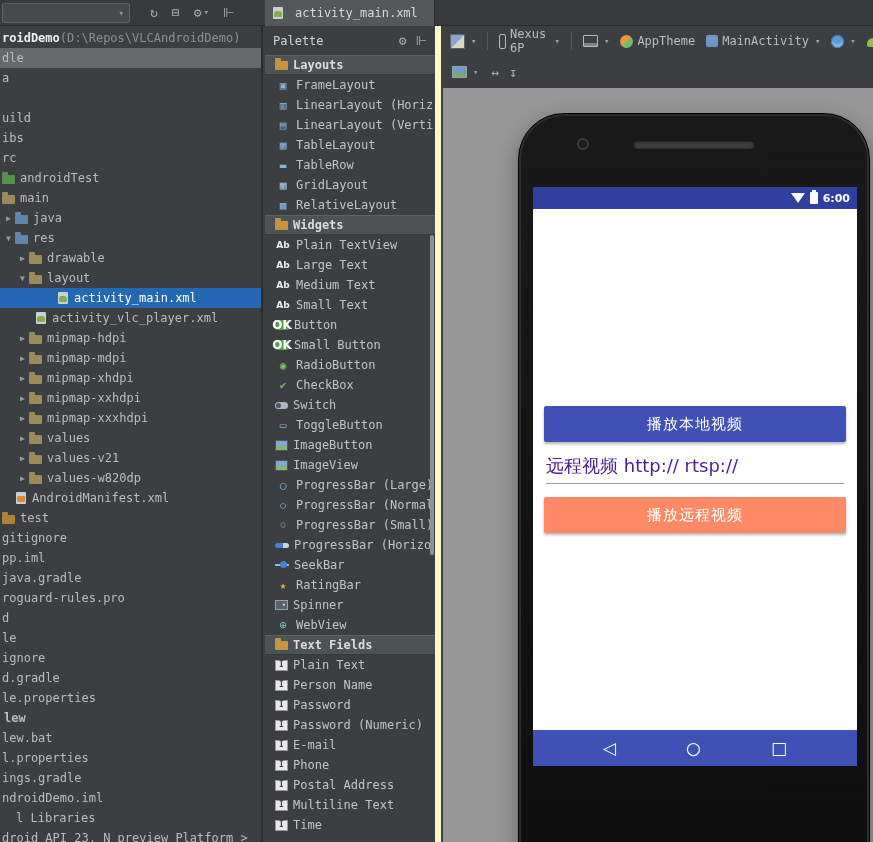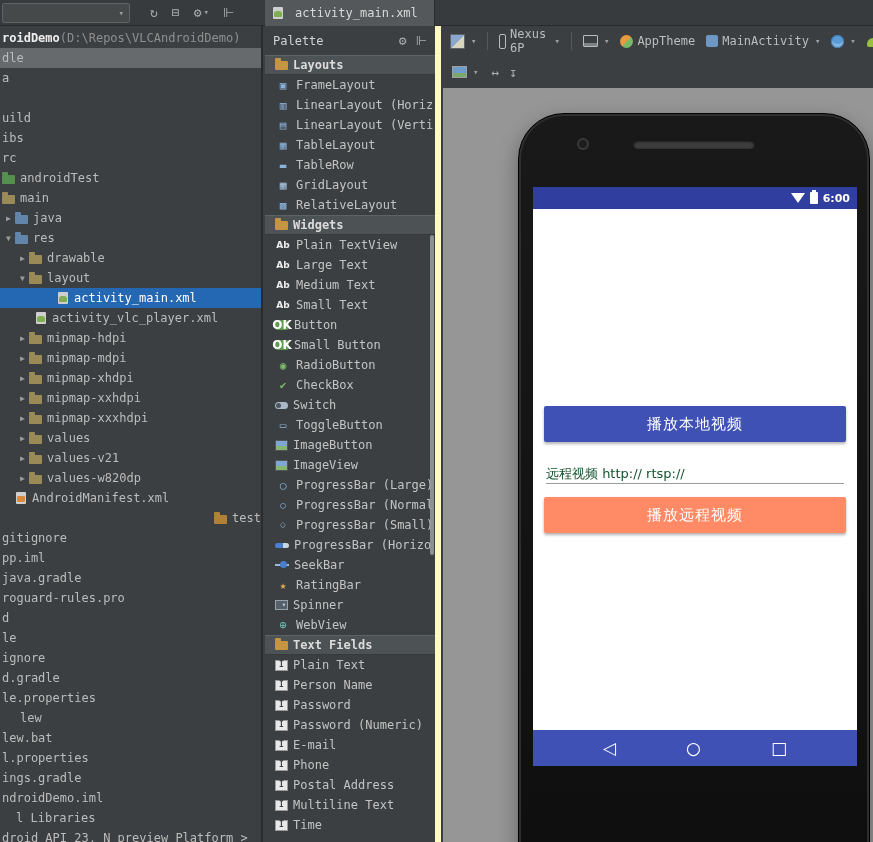--- a/index.html
+++ b/index.html
@@ -89,21 +89,21 @@
   #screen{position:absolute;left:14px;top:73px;width:324px;height:579px;background:#fff;overflow:hidden;font-family:"DejaVu Sans",sans-serif;}
   #statusbar{height:22px;background:var(--status-bar,#303F9F);display:flex;align-items:center;justify-content:flex-end;gap:5px;padding:0 7px;color:#fff;}
   .wifi{width:0;height:0;border-left:7px solid transparent;border-right:7px solid transparent;border-top:10px solid #fff;}
   .batt{width:8px;height:12px;background:#fff;border-radius:1px;position:relative;}
   .batt::before{content:"";position:absolute;top:-2px;left:2px;width:4px;height:2px;background:#fff;}
   #stime{font-size:11px;font-weight:bold;}
   #pcontent{position:absolute;top:22px;left:0;right:0;bottom:36px;background:#fff;}
   .mbtn{position:absolute;left:11px;right:11px;height:36px;border-radius:2px;color:#fff;display:flex;align-items:center;justify-content:center;font-size:15px;letter-spacing:1px;box-shadow:0 2px 3px rgba(0,0,0,.3);cursor:default;}
   #btn-local{top:197px;background:var(--button-primary,#3F51B5);}
   #btn-remote{top:288px;background:var(--button-accent,#FF8A65);}
-  #edittext{position:absolute;left:13px;right:13px;top:248px;height:27px;color:#14532d;font-size:13px;border-bottom:1px solid #9c9c9c;display:flex;align-items:flex-end;}
+  #edittext{position:absolute;left:13px;right:13px;top:248px;height:27px;color:#4c1d95;font-size:18px;border-bottom:1px solid #9c9c9c;display:flex;align-items:flex-end;padding-bottom:5px;}
   #navbar{position:absolute;left:0;right:0;bottom:0;height:36px;background:var(--button-primary,#3F51B5);display:flex;align-items:center;justify-content:space-evenly;color:#fff;}
   .nav{font-size:17px;line-height:1;}
 </style>
 </head>
 <body>
 
 <div id="app">
 
   <div id="top-bar">
     <div id="run-combo">
@@ -222,21 +222,21 @@
         </div>
         <div class="tree-row" style="padding-left: 16px;">
           <span class="tr-arrow">▶</span>
           <span class="fold"></span>
           <span class="tr-label">values-w820dp</span>
         </div>
         <div class="tree-row" style="padding-left: 16px;">
           <span class="file manifest"></span>
           <span class="tr-label">AndroidManifest.xml</span>
         </div>
-        <div class="tree-row" style="padding-left: 2px; justify-content: flex-end;">
+        <div class="tree-row" style="padding-left: 2px;">
           <span class="fold org"></span>
           <span class="tr-label">test</span>
         </div>
         <div class="tree-row" style="padding-left: 2px;">
           <span class="tr-label">gitignore</span>
         </div>
         <div class="tree-row" style="padding-left: 2px;">
           <span class="tr-label">pp.iml</span>
         </div>
         <div class="tree-row" style="padding-left: 2px;">
@@ -253,21 +253,21 @@
         </div>
         <div class="tree-row" style="padding-left: 2px;">
           <span class="tr-label">ignore</span>
         </div>
         <div class="tree-row" style="padding-left: 2px;">
           <span class="tr-label">d.gradle</span>
         </div>
         <div class="tree-row" style="padding-left: 2px;">
           <span class="tr-label">le.properties</span>
         </div>
-        <div class="tree-row" style="padding-left: 20px;">
+        <div class="tree-row" style="padding-left: 4px; font-weight: bold;">
           <span class="tr-label">lew</span>
         </div>
         <div class="tree-row" style="padding-left: 2px;">
           <span class="tr-label">lew.bat</span>
         </div>
         <div class="tree-row" style="padding-left: 2px;">
           <span class="tr-label">l.properties</span>
         </div>
         <div class="tree-row" style="padding-left: 2px;">
           <span class="tr-label">ings.gradle</span>

